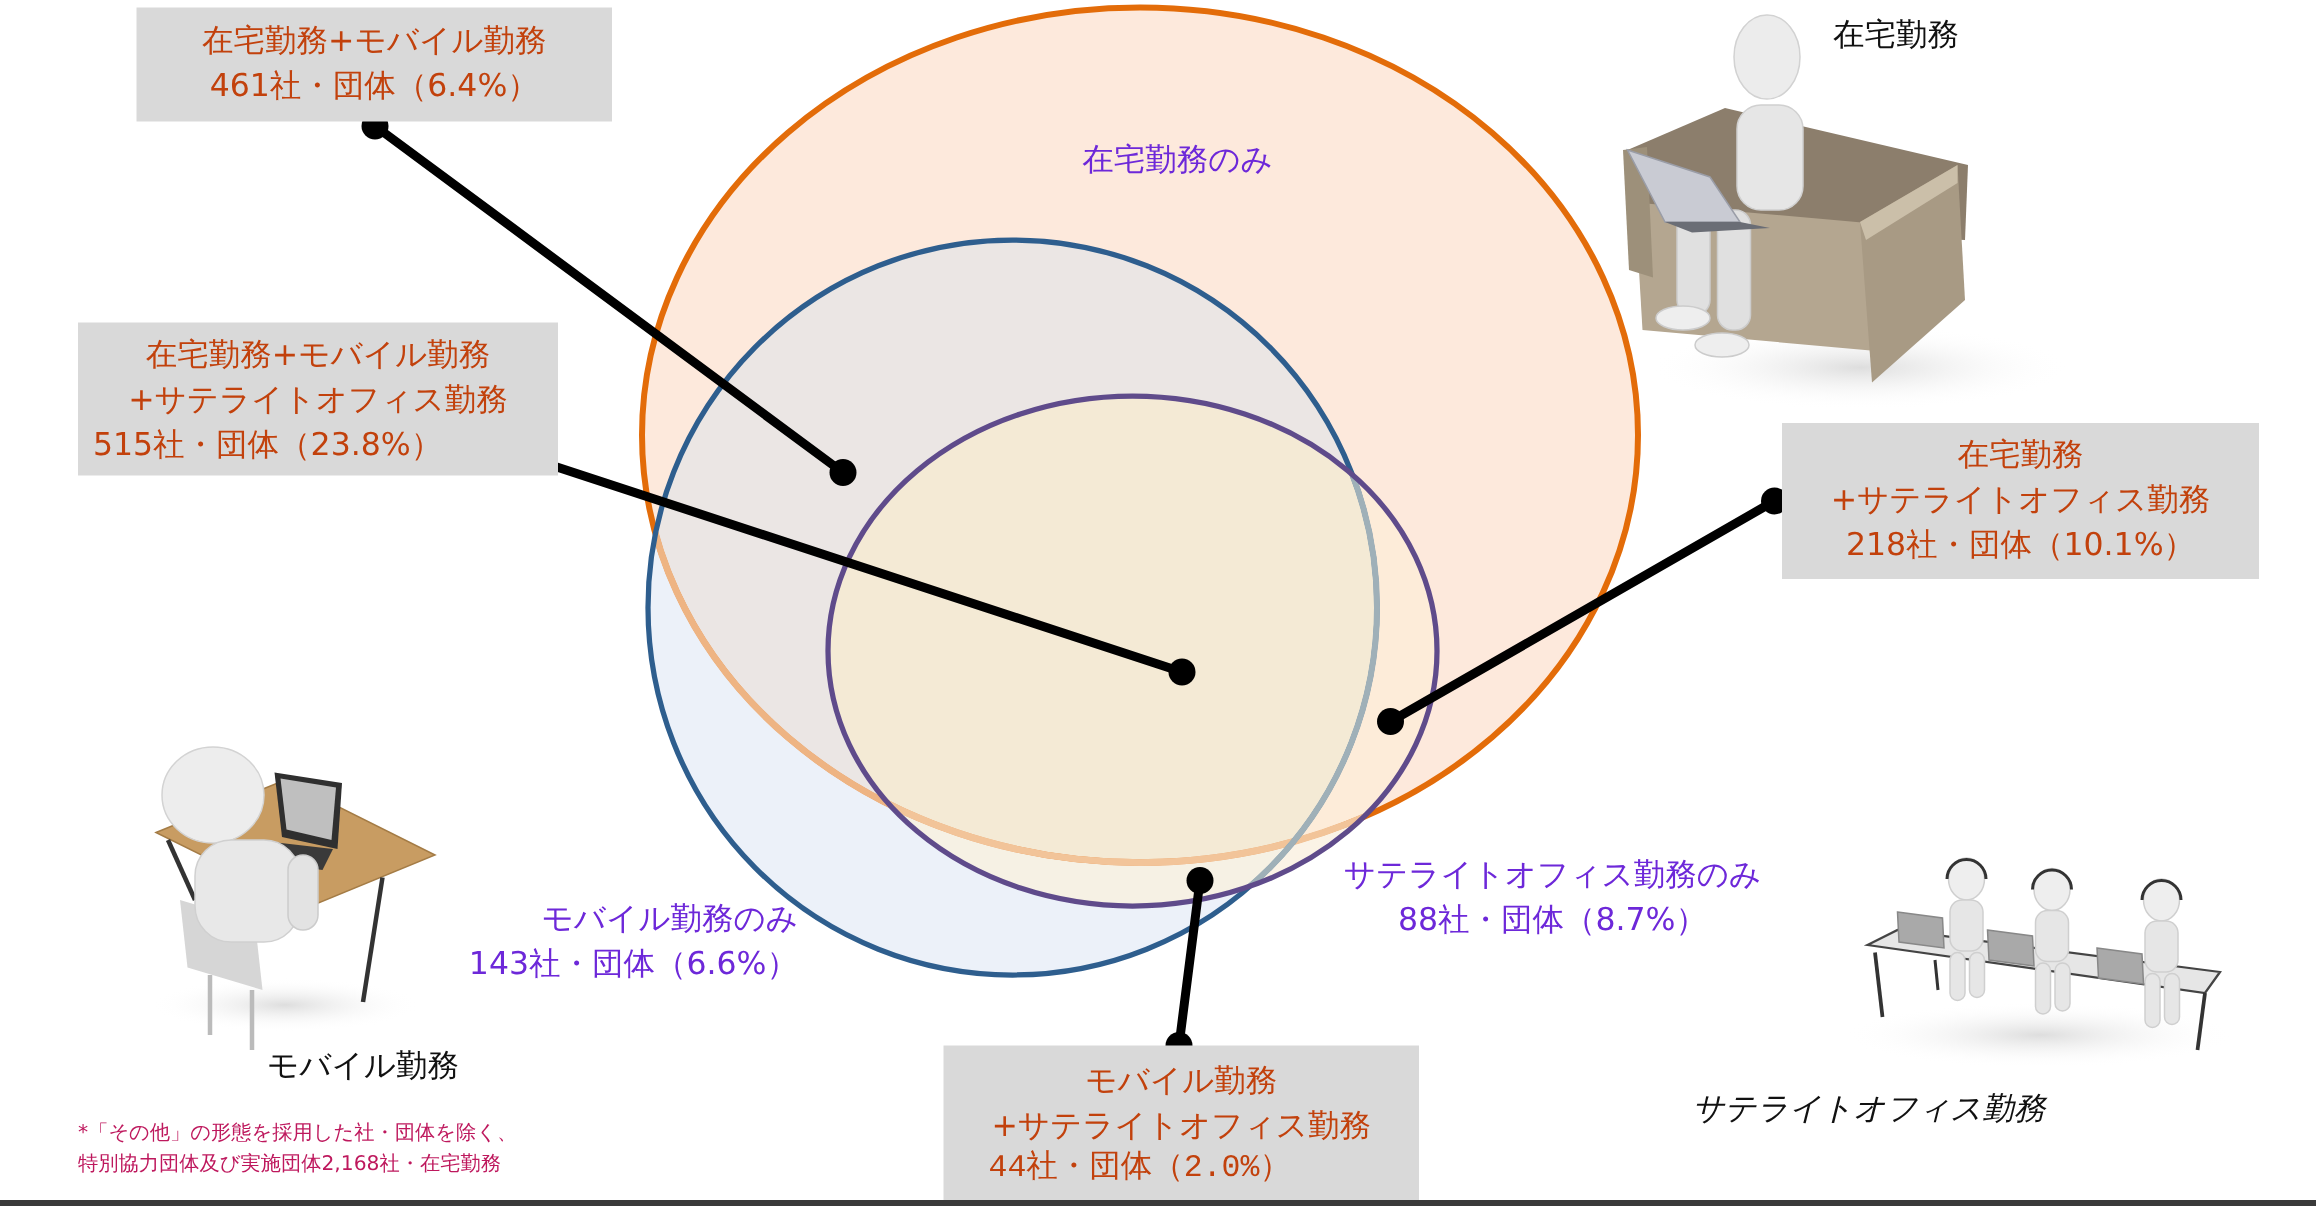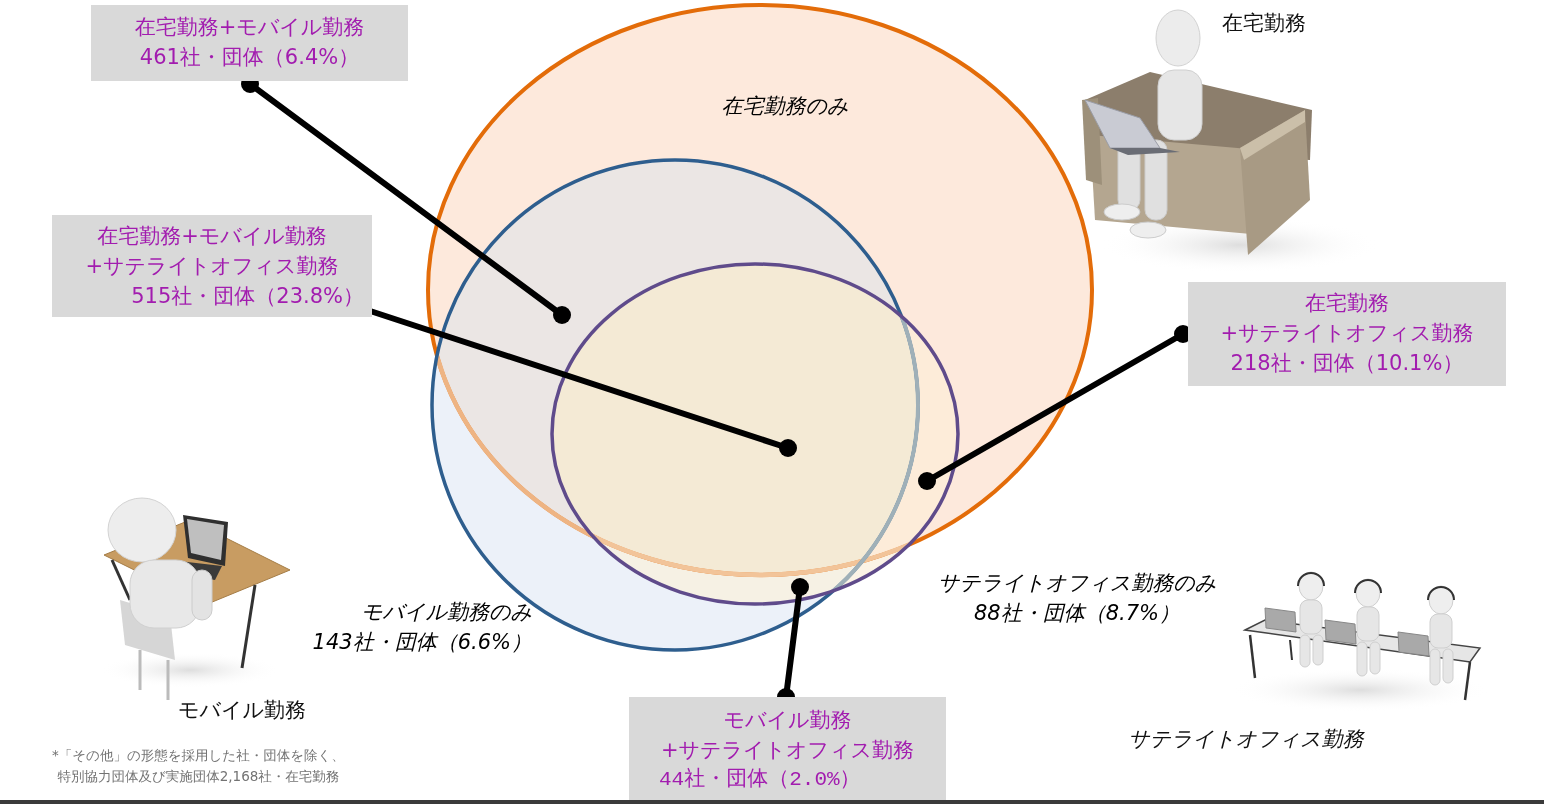--- a/index.html
+++ b/index.html
@@ -21,50 +21,48 @@
       top: 0;
       width: 1544px;
       height: 804px;
     }
     .label-box {
       position: absolute;
       background: #d9d9d9;
       text-align: center;
       font-size: 21px;
       line-height: 30px;
-      color: #a21caf;
+      color: #c2410c;
       box-sizing: border-box;
       padding: 4px 8px;
       white-space: nowrap;
     }
     .label-free {
       position: absolute;
       text-align: center;
       font-size: 21px;
       line-height: 30px;
-      color: #000000;
-      white-space: nowrap;
-      font-style: italic;
+      color: #6d28d9;
+      white-space: nowrap;
     }
     .caption {
       position: absolute;
       font-size: 21px;
       line-height: 28px;
       color: #111;
       white-space: nowrap;
     }
     .footnote {
       position: absolute;
       left: 52px;
       top: 745px;
       font-size: 13.5px;
       line-height: 21px;
-      color: #737373;
-      white-space: nowrap;
-      text-align: center;
+      color: #be185d;
+      white-space: nowrap;
     }
     .bottom-rule {
       position: absolute;
       left: 0;
       top: 800px;
       width: 1544px;
       height: 4px;
       background: #3a3a3a;
     }
     .line-row { display: block; }
@@ -228,35 +226,35 @@
   <span class="line-row">461社・団体（6.4%）</span>
 </div>
 
 <div class="label-free" style="left:640px; top:91px; width:290px;">
   <span class="line-row">在宅勤務のみ</span>
 </div>
 
 <div class="label-box" style="left:52px; top:215px; width:320px; height:102px; padding-top:6px;">
   <span class="line-row">在宅勤務+モバイル勤務</span>
   <span class="line-row">+サテライトオフィス勤務</span>
-  <span class="line-row" style="text-align:right; padding-left:2px;">515社・団体（23.8%）</span>
+  <span class="line-row" style="text-align:left; padding-left:2px;">515社・団体（23.8%）</span>
 </div>
 
 <div class="label-box" style="left:1188px; top:282px; width:318px; height:104px; padding-top:6px;">
   <span class="line-row">在宅勤務</span>
   <span class="line-row">+サテライトオフィス勤務</span>
   <span class="line-row">218社・団体（10.1%）</span>
 </div>
 
 <div class="label-free" style="left:282px; top:597px; width:250px;text-align:right;">
   <span class="line-row" style="padding-left:18px;">モバイル勤務のみ</span>
   <span class="line-row">143社・団体（6.6%）</span>
 </div>
 
-<div class="label-free" style="left:895px; top:568px; width:280px;margin-left:42px;">
+<div class="label-free" style="left:895px; top:568px; width:280px;">
   <span class="line-row">サテライトオフィス勤務のみ</span>
   <span class="line-row">88社・団体（8.7%）</span>
 </div>
 
 <div class="label-box" style="left:629px; top:697px; width:317px; height:107px; padding-top:8px;">
   <span class="line-row">モバイル勤務</span>
   <span class="line-row">+サテライトオフィス勤務</span>
   <span class="line-row" style="text-align:left; padding-left:22px;font-family:Liberation Mono, monospace;">44社・団体（2.0%）</span>
 </div>
 

